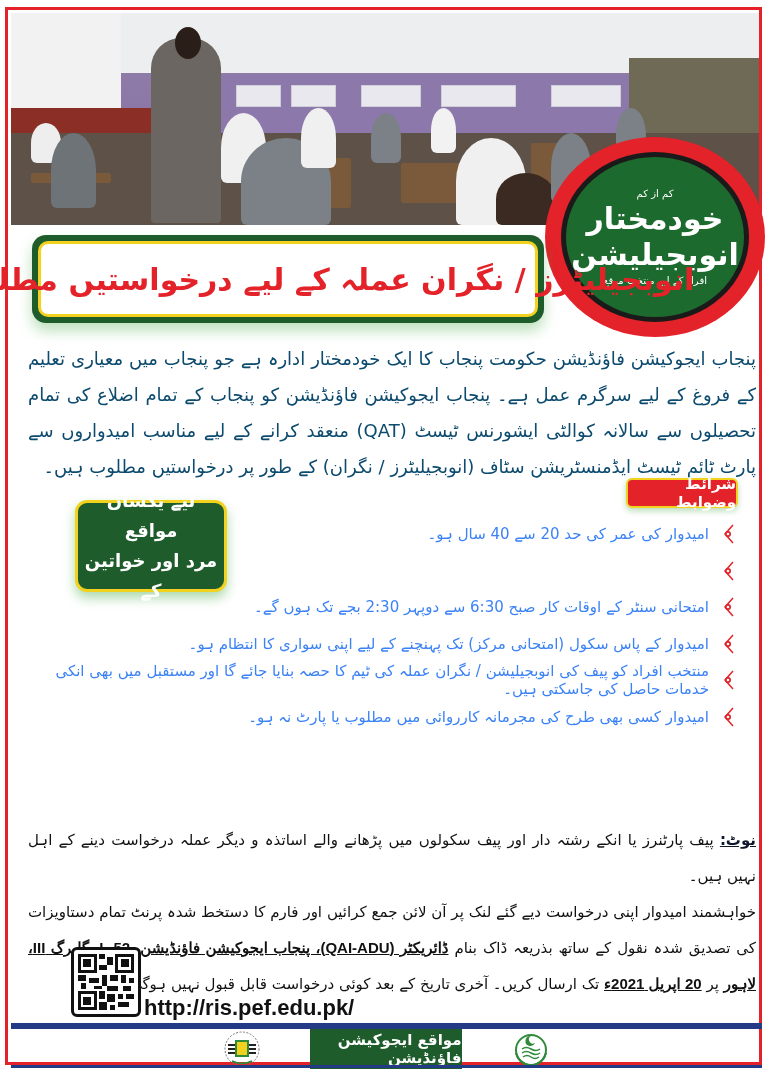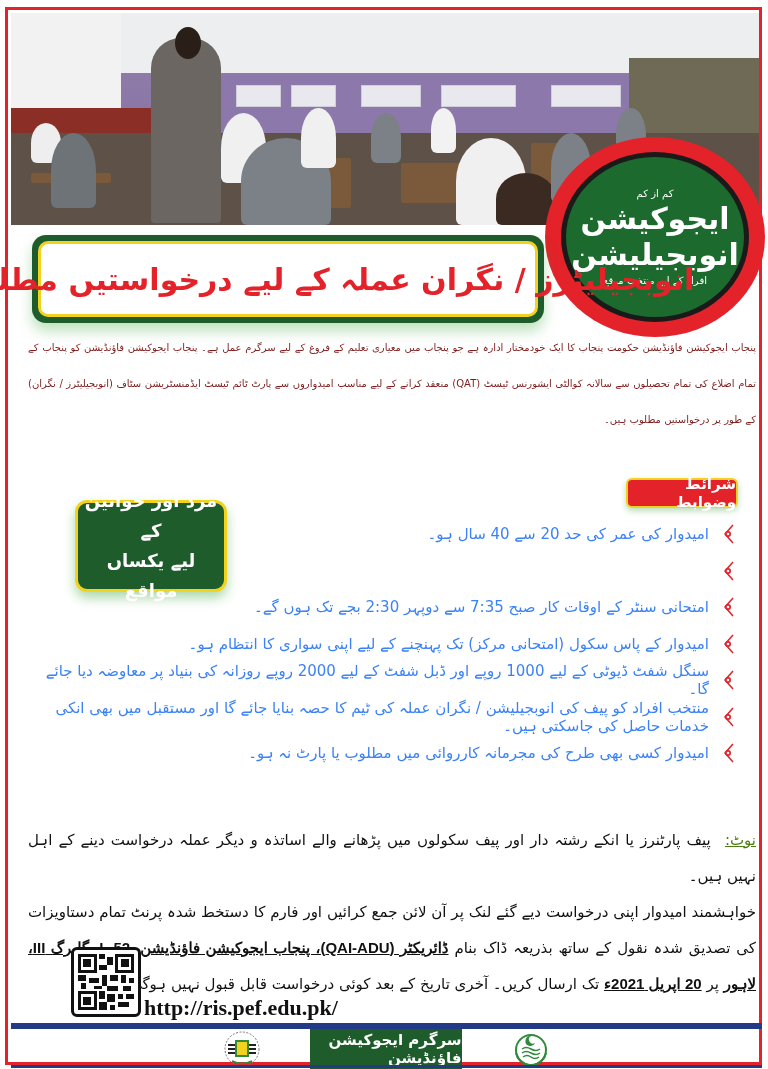--- a/index.html
+++ b/index.html
@@ -55,22 +55,22 @@
     box-shadow: 0 8px 14px rgba(70,170,70,0.35);
   }
   .headline-inner {
     width: 100%; height: 100%; background: #fff; border: 3px solid #f2d21f; border-radius: 10px;
     display: flex; align-items: center; justify-content: center;
   }
   .headline-text { color: #e32229; font-size: 30px; font-weight: bold; direction: rtl; white-space: nowrap; }
 
   
   .intro {
-    position: absolute; left: 20px; top: 320px; width: 728px;
-    direction: rtl; text-align: justify; font-size: 10px; line-height: 36px; color: #7f1d1d;
+    position: absolute; left: 20px; top: 331px; width: 728px;
+    direction: rtl; text-align: justify; font-size: 18px; line-height: 36px; color: #0c4a6e;
   }
 
   
   .terms-label {
     position: absolute; left: 618px; top: 468px; width: 112px; height: 30px;
     background: #e32229; border: 2px solid #f2d21f; border-radius: 6px;
     color: #fff; font-size: 15px; font-weight: bold; direction: rtl;
     display: flex; align-items: center; justify-content: center;
     box-shadow: 0 3px 6px rgba(80,170,80,0.4);
   }
@@ -90,31 +90,31 @@
   .conditions li {
     display: flex; align-items: center; height: 36.5px; font-size: 15px; color: #3b82f6;
   }
   .bullet { width: 14px; height: 20px; margin-left: 12px; flex-shrink: 0; }
 
   
   .note {
     position: absolute; left: 20px; top: 812px; width: 728px;
     direction: rtl; text-align: justify; font-size: 15px; line-height: 36px; color: #111;
   }
-  .note-label { color: #4d7c0f; font-weight: normal; text-decoration: underline; margin-left: 8px; }
+  .note-label { color: #0f172a; font-weight: bold; text-decoration: underline; margin-left: 0; }
   .ul { text-decoration: underline; }
   .bold { font-weight: bold; font-family: "Liberation Sans", sans-serif; }
 
   
   .qr {
     position: absolute; left: 63px; top: 937px; width: 70px; height: 70px;
     border: 3px solid #111; border-radius: 6px; background: #fff; padding: 4px;
   }
   .url {
-    position: absolute; left: 136px; top: 985px; font-family: Liberation Serif, serif;
+    position: absolute; left: 136px; top: 985px; font-family: Liberation Sans, sans-serif;
     font-weight: bold; font-size: 22px; color: #111;
   }
 
   
   .footer-rule { position: absolute; left: 3px; top: 1013px; width: 751px; height: 6px; background: #233a86; }
   .footer {
     position: absolute; left: 3px; top: 1019px; width: 751px; height: 39px;
     display: flex; align-items: center; justify-content: center; gap: 50px;
   }
   .footer-title {
@@ -157,40 +157,40 @@
     <div class="student" style="left:540px;top:120px;width:40px;height:70px;background:#7b8187;"></div>
     <div class="student" style="left:605px;top:95px;width:30px;height:55px;background:#7b8187;"></div>
     <div class="teacher"></div>
     <div class="teacher-head"></div>
   </div>
 
   <div class="badge-circle">
     <div class="badge-inner">
       <div class="badge-core">
         <div class="small">کم از کم</div>
-        <div class="big">ایجوکیشن</div>
+        <div class="big">خودمختار</div>
         <div class="big">انوبجیلیشن</div>
         <div class="tag">افراد کے لیے منتخب موقع</div>
       </div>
     </div>
   </div>
 
   <div class="headline-wrap">
     <div class="headline-inner">
       <div class="headline-text">انوبجیلیٹرز / نگران عملہ کے لیے درخواستیں مطلوب ہیں</div>
     </div>
   </div>
 
   <p class="intro">پنجاب ایجوکیشن فاؤنڈیشن حکومت پنجاب کا ایک خودمختار ادارہ ہے جو پنجاب میں معیاری تعلیم کے فروغ کے لیے سرگرم عمل ہے۔ پنجاب ایجوکیشن فاؤنڈیشن کو پنجاب کے تمام اضلاع کی تمام تحصیلوں سے سالانہ کوالٹی ایشورنس ٹیسٹ (QAT) منعقد کرانے کے لیے مناسب امیدواروں سے پارٹ ٹائم ٹیسٹ ایڈمنسٹریشن سٹاف (انوبجیلیٹرز / نگران) کے طور پر درخواستیں مطلوب ہیں۔</p>
 
   <div class="terms-label">شرائط وضوابط</div>
 
   <div class="equal-box">
+    <div>لیے یکساں مواقع</div>
     <div>مرد اور خواتین کے</div>
-    <div>لیے یکساں مواقع</div>
   </div>
 
   <ul class="conditions">
     <li>
       <svg class="bullet" viewBox="0 0 14 20">
           <path d="M12 1 L4 10 L12 19" fill="none" stroke="#e32229" stroke-width="1.5"></path>
           <circle cx="7" cy="10" r="3" fill="#e32229"></circle>
           <circle cx="7" cy="10" r="1.3" fill="#fff"></circle>
         </svg>
       <span>امیدوار کی عمر کی حد 20 سے 40 سال ہو۔</span>
@@ -201,37 +201,29 @@
           <circle cx="7" cy="10" r="3" fill="#e32229"></circle>
           <circle cx="7" cy="10" r="1.3" fill="#fff"></circle>
         </svg>
     </li>
     <li>
       <svg class="bullet" viewBox="0 0 14 20">
           <path d="M12 1 L4 10 L12 19" fill="none" stroke="#e32229" stroke-width="1.5"></path>
           <circle cx="7" cy="10" r="3" fill="#e32229"></circle>
           <circle cx="7" cy="10" r="1.3" fill="#fff"></circle>
         </svg>
-      <span>امتحانی سنٹر کے اوقات کار صبح 7:35 سے دوپہر 2:30 بجے تک ہوں گے۔</span>
+      <span>امتحانی سنٹر کے اوقات کار صبح 6:30 سے دوپہر 2:30 بجے تک ہوں گے۔</span>
     </li>
     <li>
       <svg class="bullet" viewBox="0 0 14 20">
           <path d="M12 1 L4 10 L12 19" fill="none" stroke="#e32229" stroke-width="1.5"></path>
           <circle cx="7" cy="10" r="3" fill="#e32229"></circle>
           <circle cx="7" cy="10" r="1.3" fill="#fff"></circle>
         </svg>
       <span>امیدوار کے پاس سکول (امتحانی مرکز) تک پہنچنے کے لیے اپنی سواری کا انتظام ہو۔</span>
-    </li>
-    <li>
-      <svg class="bullet" viewBox="0 0 14 20">
-          <path d="M12 1 L4 10 L12 19" fill="none" stroke="#e32229" stroke-width="1.5"></path>
-          <circle cx="7" cy="10" r="3" fill="#e32229"></circle>
-          <circle cx="7" cy="10" r="1.3" fill="#fff"></circle>
-        </svg>
-      <span>سنگل شفٹ ڈیوٹی کے لیے 1000 روپے اور ڈبل شفٹ کے لیے 2000 روپے روزانہ کی بنیاد پر معاوضہ دیا جائے گا۔</span>
     </li>
     <li>
       <svg class="bullet" viewBox="0 0 14 20">
           <path d="M12 1 L4 10 L12 19" fill="none" stroke="#e32229" stroke-width="1.5"></path>
           <circle cx="7" cy="10" r="3" fill="#e32229"></circle>
           <circle cx="7" cy="10" r="1.3" fill="#fff"></circle>
         </svg>
       <span>منتخب افراد کو پیف کی انوبجیلیشن / نگران عملہ کی ٹیم کا حصہ بنایا جائے گا اور مستقبل میں بھی انکی خدمات حاصل کی جاسکتی ہیں۔</span>
     </li>
     <li>
@@ -297,21 +289,21 @@
   <div class="footer">
     <svg width="36" height="36" viewBox="0 0 36 36">
       <circle cx="18" cy="18" r="17" fill="none" stroke="#777" stroke-width="1" stroke-dasharray="2 1.5"></circle>
       <rect x="4" y="13" width="28" height="2" fill="#222"></rect>
         <rect x="4" y="17" width="28" height="2" fill="#222"></rect>
         <rect x="4" y="21" width="28" height="2" fill="#222"></rect>
       <rect x="11" y="9" width="14" height="17" fill="#2f8a3a"></rect>
         <rect x="13" y="11" width="10" height="13" fill="#f2d21f"></rect>
       <path d="M8 30 Q18 35 28 30" fill="none" stroke="#2f8a3a" stroke-width="1.5"></path>
     </svg>
-    <div class="footer-title">سرگرم ایجوکیشن فاؤنڈیشن</div>
+    <div class="footer-title">مواقع ایجوکیشن فاؤنڈیشن</div>
     <svg width="38" height="36" viewBox="0 0 38 36">
       <circle cx="19" cy="19" r="15" fill="#fff" stroke="#2f8a3a" stroke-width="2"></circle>
       <path d="M10 18 Q14 15 19 18 T28 18 M10 22 Q14 19 19 22 T28 22 M11 26 Q15 23 19 26 T27 26" fill="none" stroke="#2f8a3a" stroke-width="1.5"></path>
       <path d="M19 5 A5 5 0 1 0 23 12 A4 4 0 1 1 19 5" fill="#2f8a3a"></path>
       <path d="M4 22 Q6 32 19 35 Q32 32 34 22" fill="none" stroke="#2f8a3a" stroke-width="2"></path>
     </svg>
   </div>
   <div class="footer-bottom"></div>
 </div>
 

